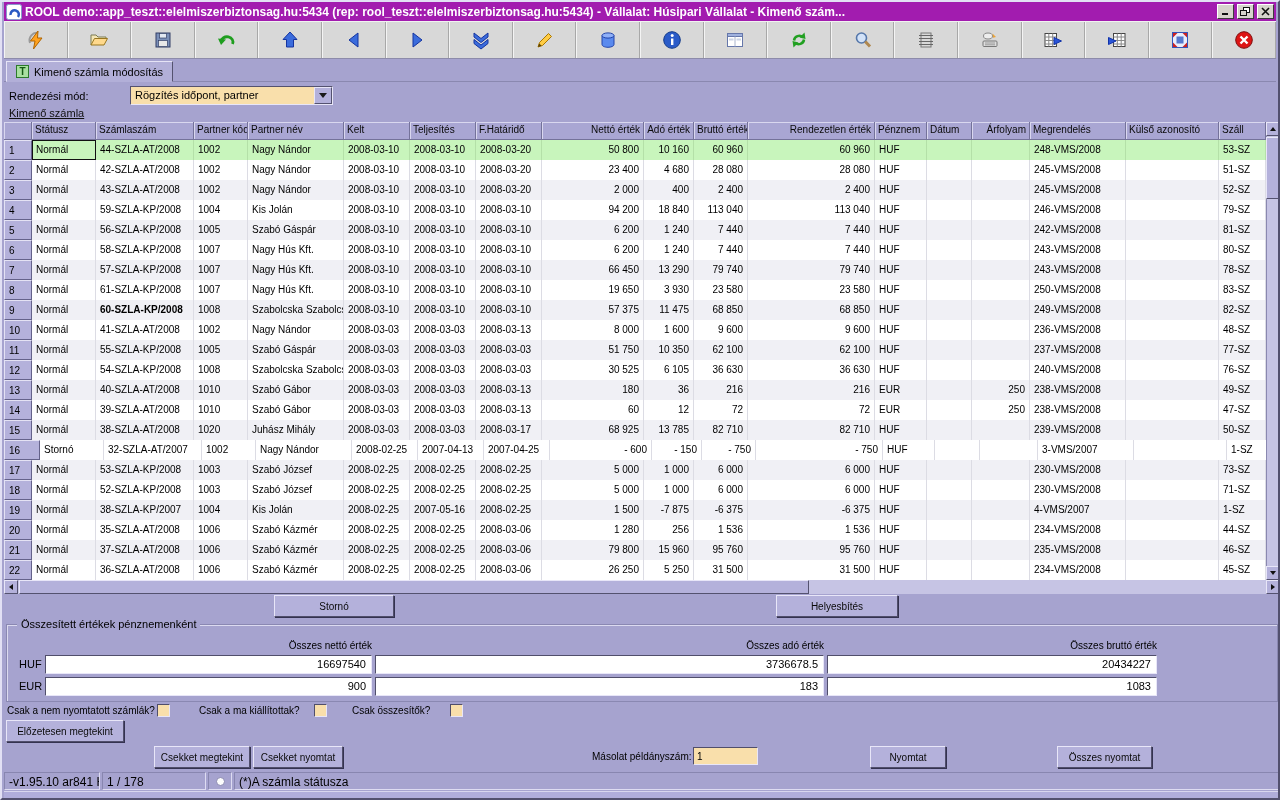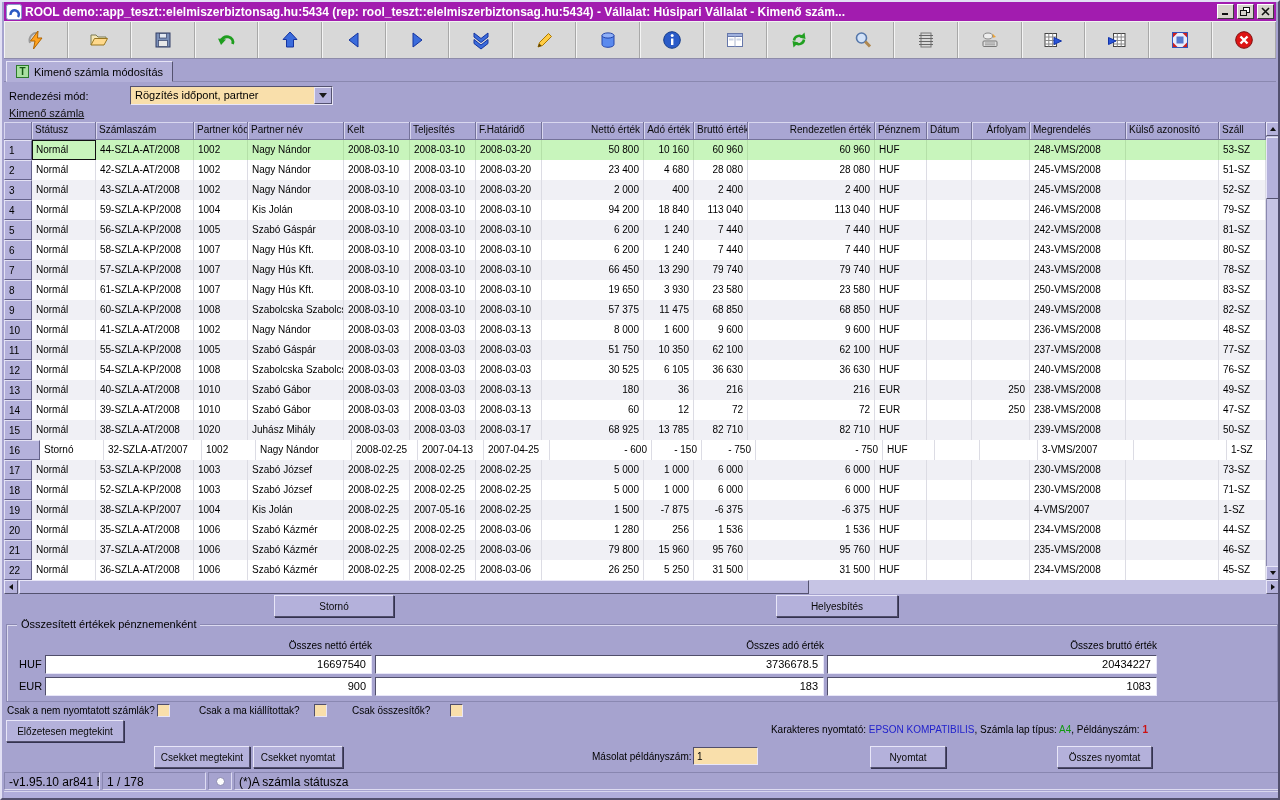--- a/index.html
+++ b/index.html
@@ -494,21 +494,21 @@
           <div class="gcell" style="width: 52px;">HUF</div>
           <div class="gcell" style="width: 45px;"></div>
           <div class="gcell num" style="width: 58px;"></div>
           <div class="gcell" style="width: 96px;">250-VMS/2008</div>
           <div class="gcell" style="width: 93px;"></div>
           <div class="gcell" style="width: 47px;">83-SZ</div>
         </div>
         <div class="grow alt">
           <div class="rownum" style="width: 28px;">9</div>
           <div class="gcell" style="width: 64px;">Normál</div>
-          <div class="gcell" style="width: 98px;">60-SZLA-KP/2008</div>
+          <div class="gcell" style="width: 98px; font-weight: bold;">60-SZLA-KP/2008</div>
           <div class="gcell" style="width: 54px;">1008</div>
           <div class="gcell" style="width: 96px;">Szabolcska Szabolcs</div>
           <div class="gcell" style="width: 66px;">2008-03-10</div>
           <div class="gcell" style="width: 66px;">2008-03-10</div>
           <div class="gcell" style="width: 66px;">2008-03-10</div>
           <div class="gcell num" style="width: 102px;">57 375</div>
           <div class="gcell num" style="width: 50px;">11 475</div>
           <div class="gcell num" style="width: 54px;">68 850</div>
           <div class="gcell num" style="width: 127px;">68 850</div>
           <div class="gcell" style="width: 52px;">HUF</div>
@@ -824,23 +824,20 @@
       <span class="flabel" style="left: 5px;">Csak a nem nyomtatott számlák?</span>
       <span class="cb" style="left: 155px;"></span>
       <span class="flabel" style="left: 197px;">Csak a ma kiállítottak?</span>
       <span class="cb" style="left: 312px;"></span>
       <span class="flabel" style="left: 350px;">Csak összesítők?</span>
       <span class="cb" style="left: 448px;"></span>
     </div>
 
   <div class="btn3d" style="left:4px;top:718px;width:118px;height:22px;">Előzetesen megtekint</div>
 
-  <div class="printerinfo">
-    <span>Karakteres nyomtató: </span><span class="blue">EPSON KOMPATIBILIS</span><span>, Számla lap típus: </span><span class="green">A4</span><span>, Példányszám: </span><span class="red">1</span>
-  </div>
 
   <div class="btn3d" style="left:152px;top:744px;width:96px;height:22px;">Csekket megtekint</div>
   <div class="btn3d" style="left:251px;top:744px;width:90px;height:22px;">Csekket nyomtat</div>
 
   <span class="copylabel">Másolat példányszám:</span>
   <input class="copyinput" value="1" style="">
 
   <div class="btn3d" style="left:868px;top:744px;width:76px;height:22px;">Nyomtat</div>
   <div class="btn3d" style="left:1055px;top:744px;width:95px;height:22px;">Összes nyomtat</div>
 

